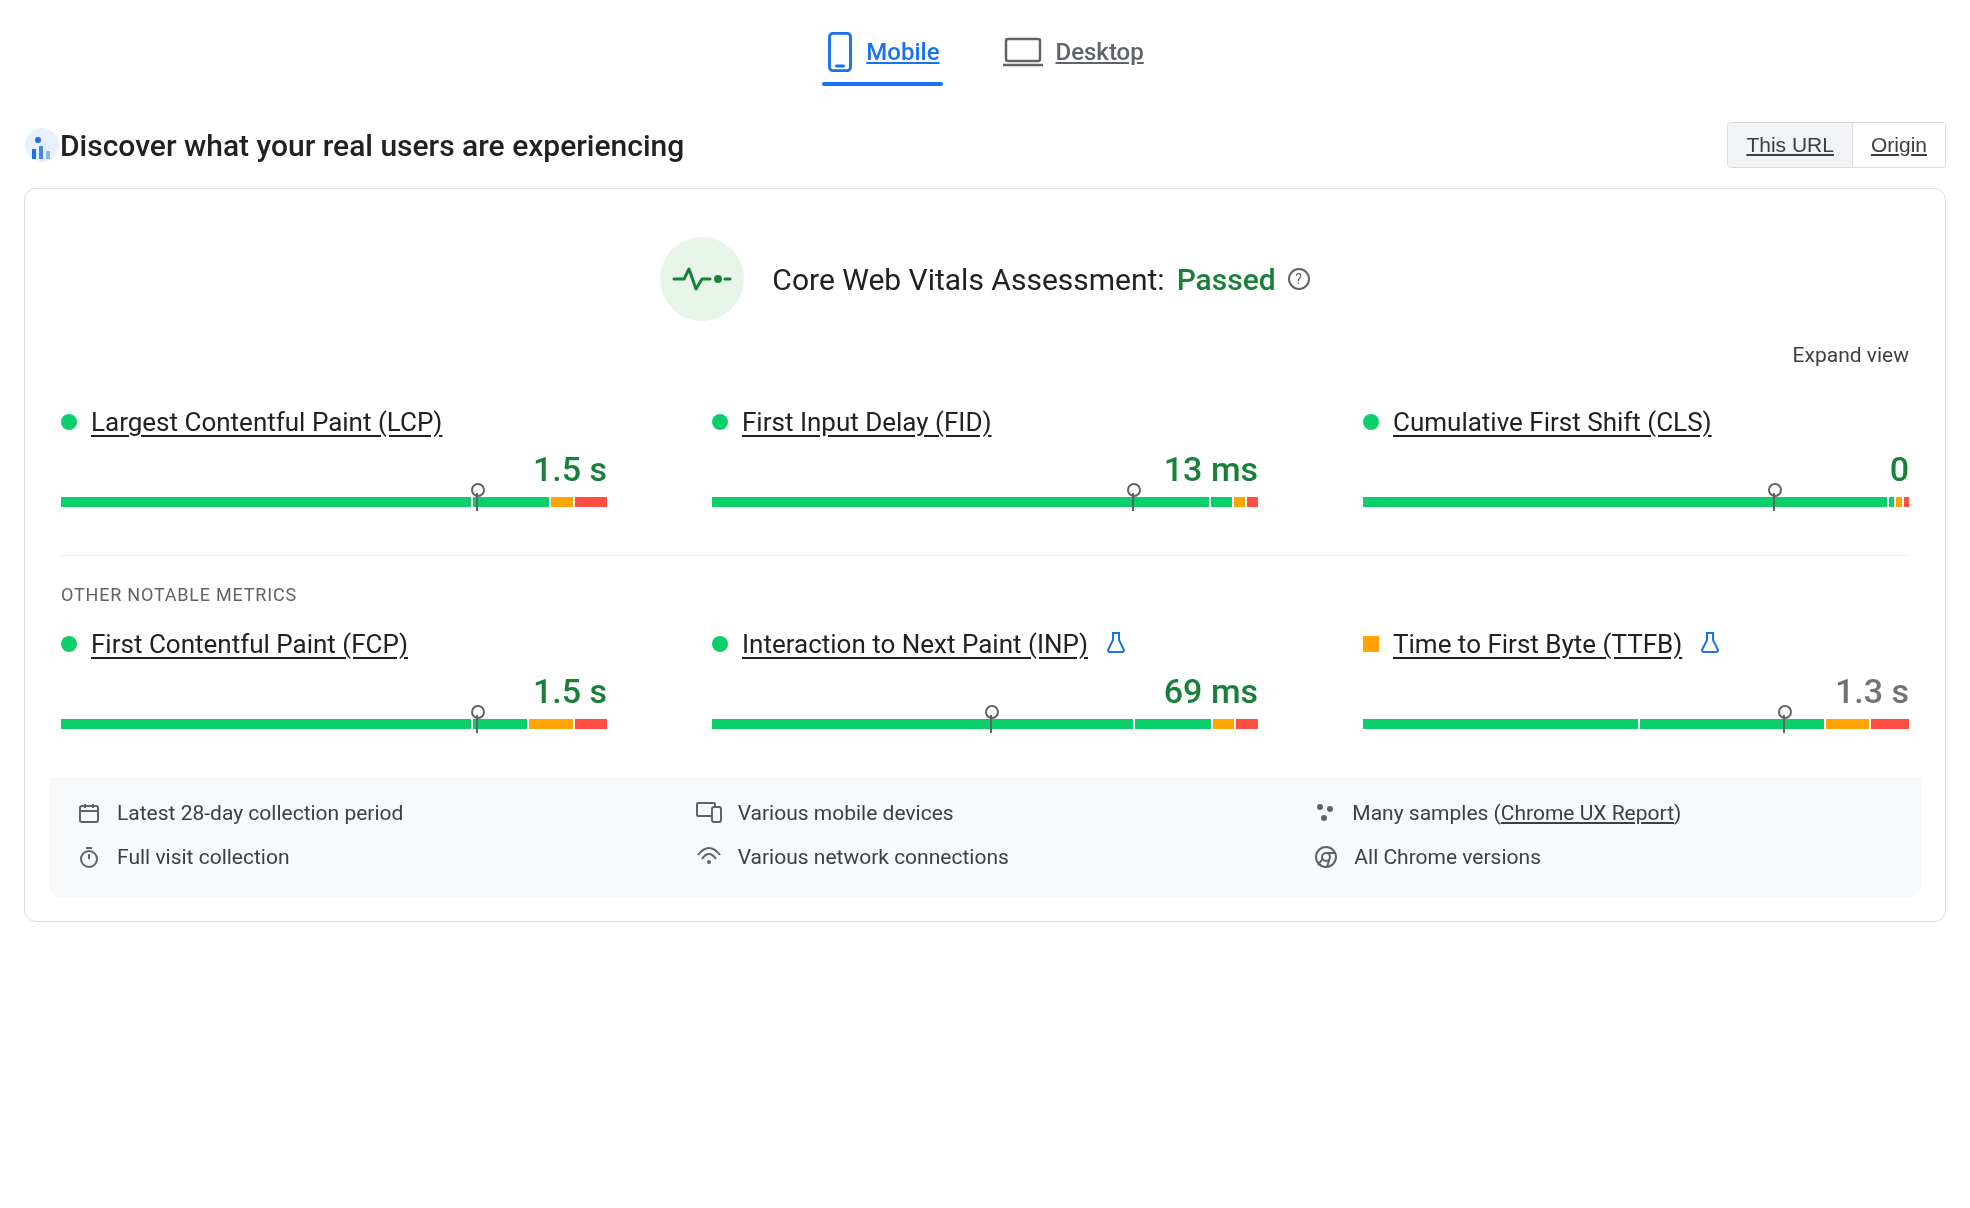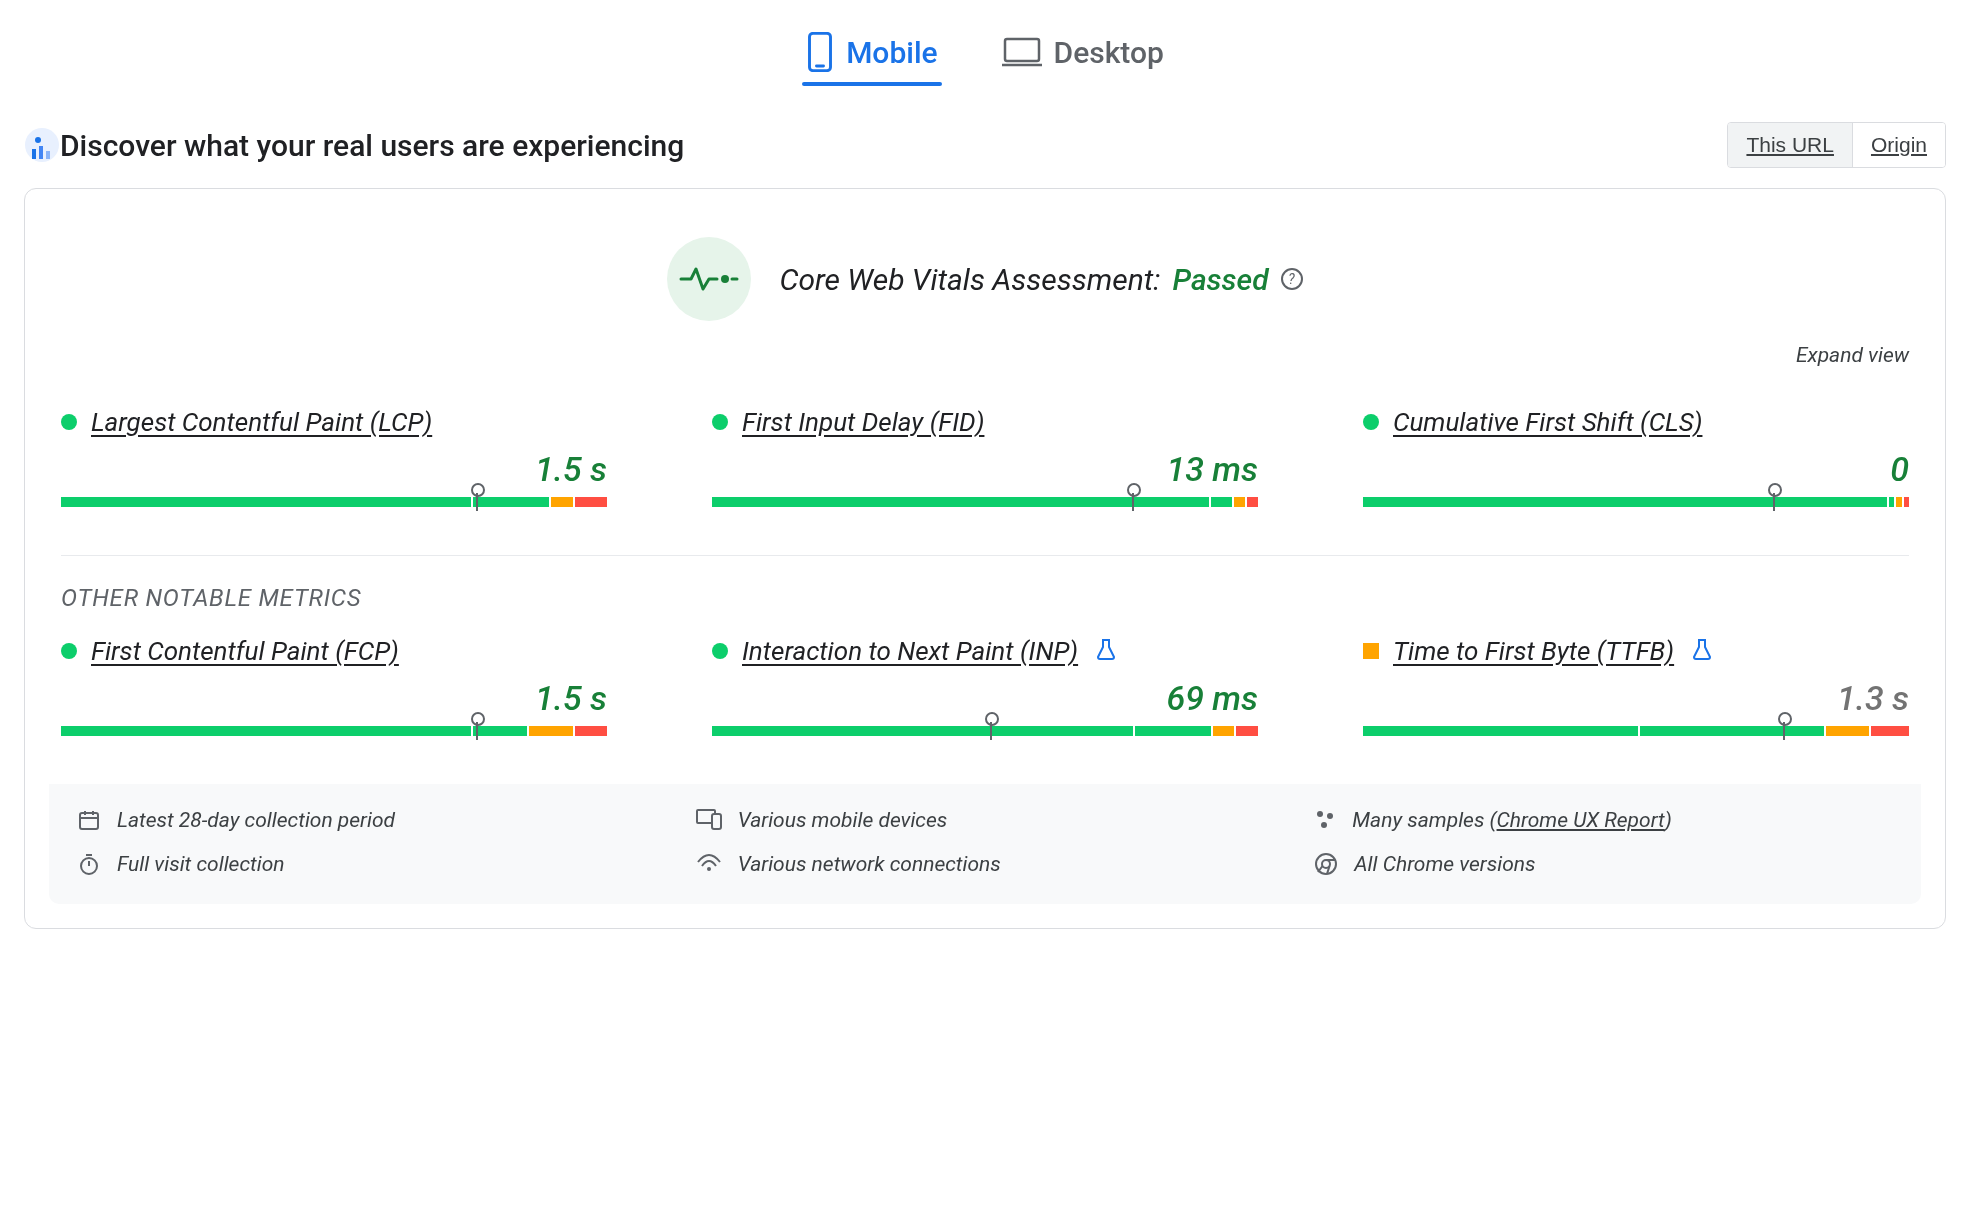--- a/index.html
+++ b/index.html
@@ -15,26 +15,27 @@
   .tabs {
     display: flex;
     justify-content: center;
     gap: 56px;
     padding: 24px 0 12px;
   }
   .tab {
     display: flex;
     align-items: center;
     gap: 12px;
-    font-size: 30px;
+    font-size: 24px;
     font-weight: 500;
     color: #5f6368;
     cursor: pointer;
     padding: 8px 4px 14px;
     position: relative;
+    text-decoration: underline;
   }
   .tab.active { color: #1a73e8; }
   .tab.active::after {
     content: "";
     position: absolute;
     left: 0; right: 0; bottom: 0;
     height: 4px;
     background: #1a73e8;
     border-radius: 2px;
   }
@@ -73,21 +74,20 @@
   }
   .toggle-btn + .toggle-btn { border-left: 1px solid #dadce0; }
   .toggle-btn.active { background: #f1f3f4; }
 
   
   .card {
     margin: 0 24px 24px;
     border: 1px solid #dadce0;
     border-radius: 12px;
     padding: 0 0 0 0;
-    font-style: italic;
   }
 
   
   .assessment {
     display: flex;
     align-items: center;
     justify-content: center;
     gap: 28px;
     padding: 48px 0 12px;
   }
@@ -199,21 +199,21 @@
   }
 
   
   .divider {
     height: 1px;
     background: #e8eaed;
     margin: 36px 36px 28px;
   }
 
   .section-label {
-    font-size: 24px;
+    font-size: 18px;
     letter-spacing: 0.8px;
     color: #5f6368;
     padding: 0 36px 8px;
   }
 
   
   .footer {
     margin: 36px 24px 24px;
     background: #f8f9fa;
     border-radius: 0 0 10px 10px;

